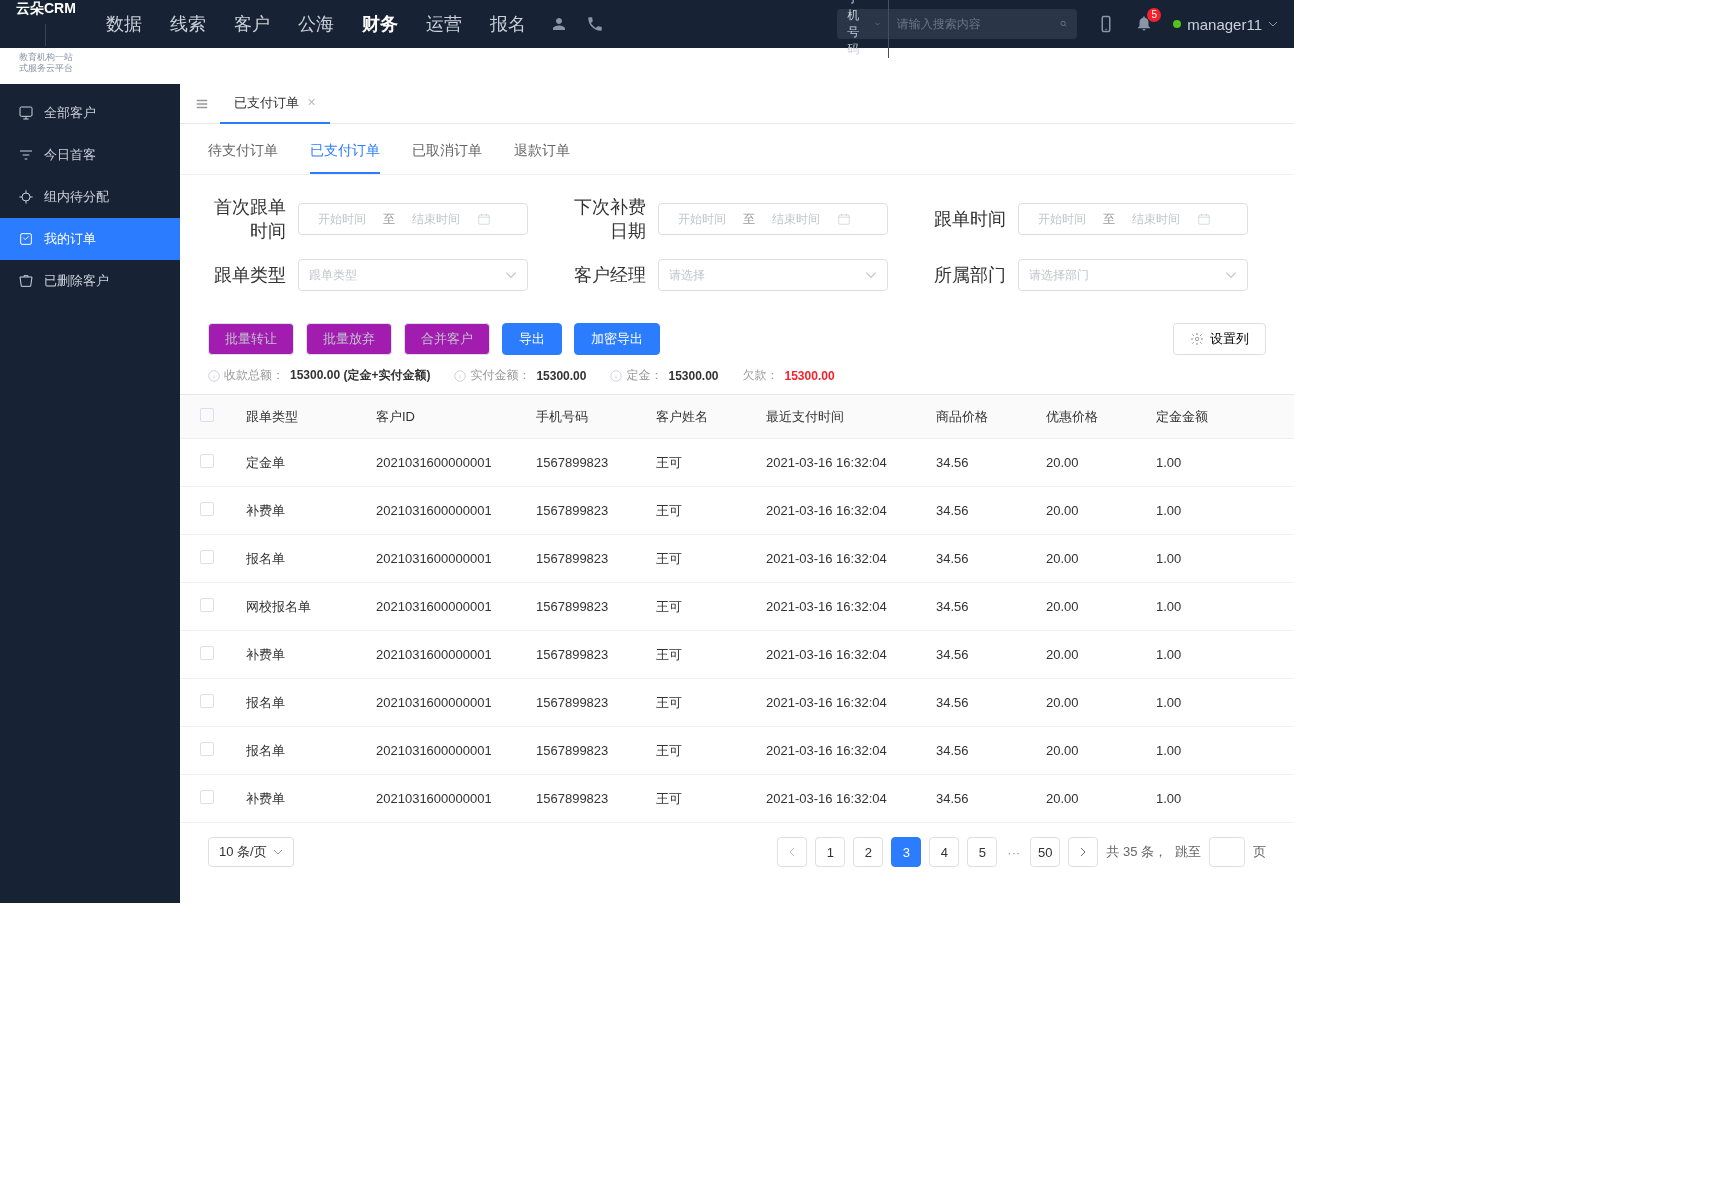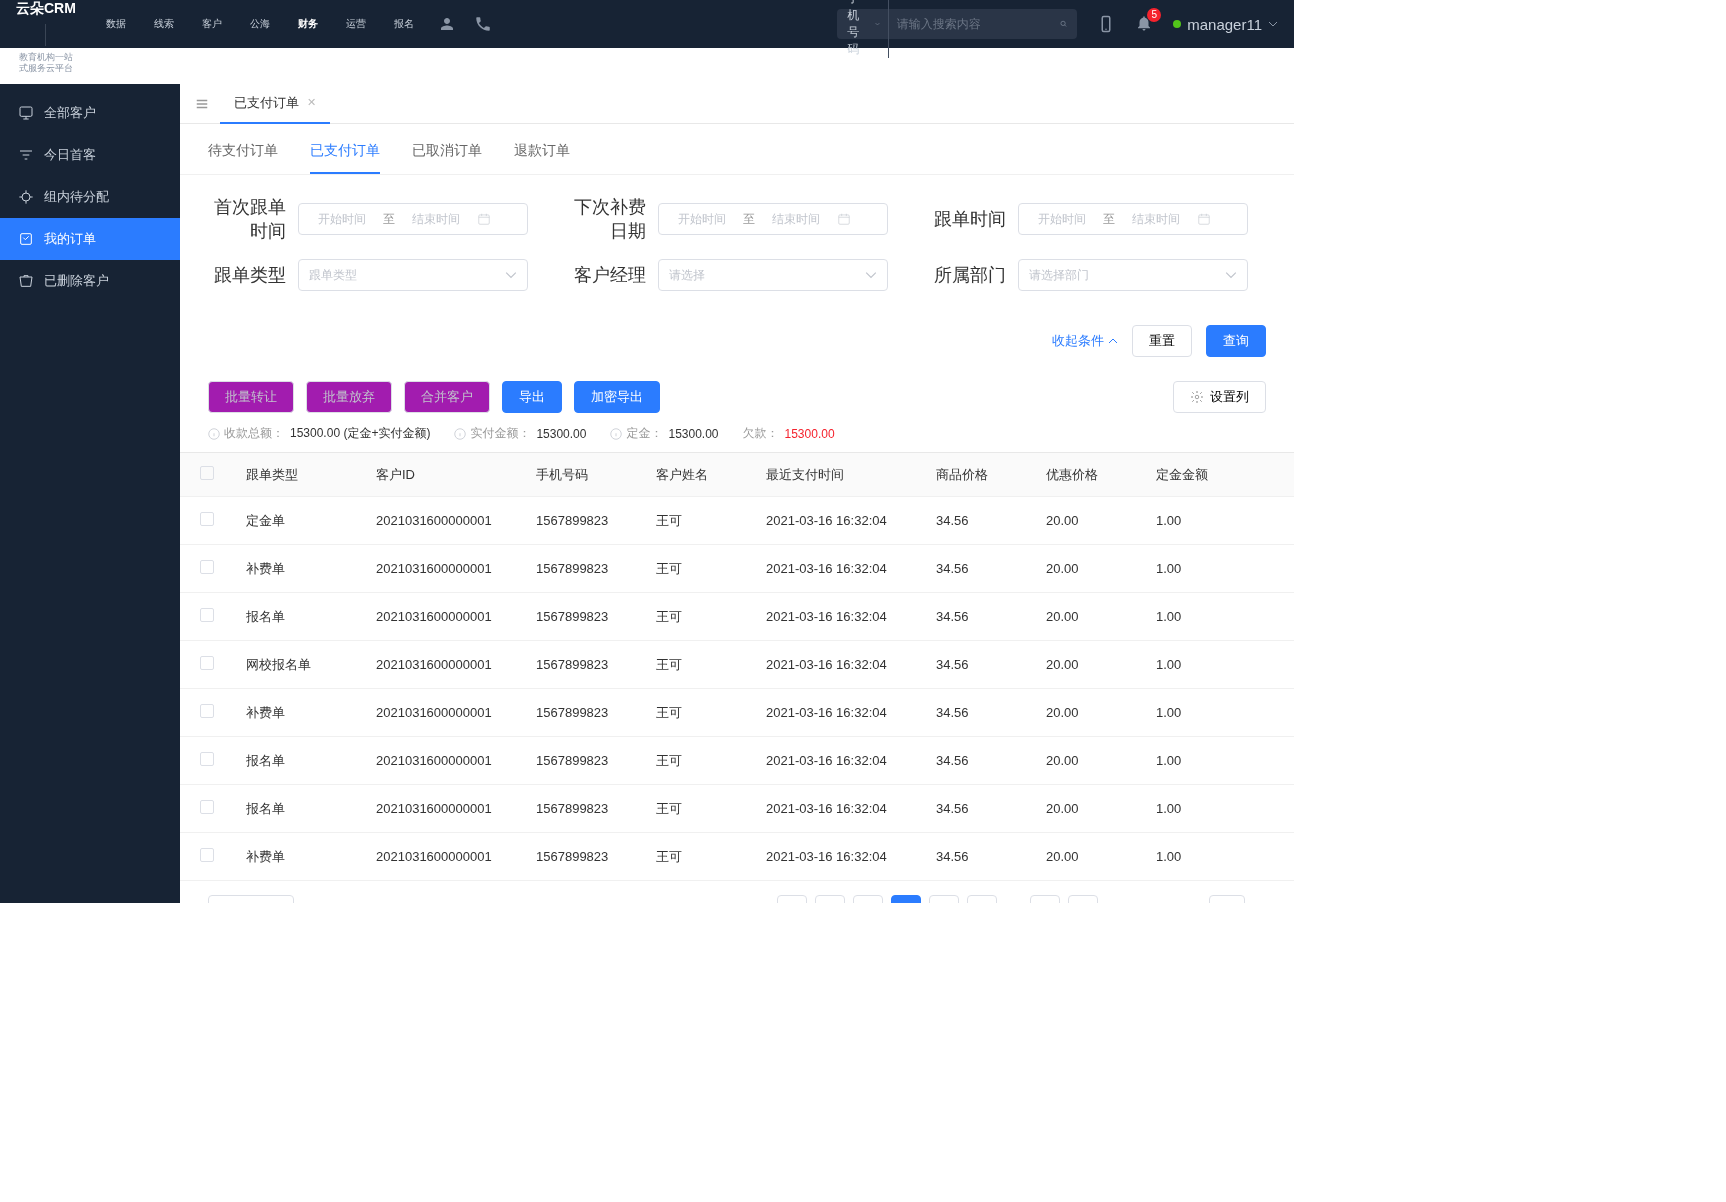--- a/index.html
+++ b/index.html
@@ -5,21 +5,21 @@
 * { box-sizing: border-box; margin: 0; padding: 0; }
 body { font-family: -apple-system, "PingFang SC", "Microsoft YaHei", sans-serif; font-size: 13px; color: #333; background: #fff; }
 .app { display: flex; flex-direction: column; height: 903px; width: 1294px; }
 .topbar { height: 48px; background: #172334; display: flex; align-items: center; padding: 0 16px; color: #c9d1db; }
 .logo { display: flex; align-items: center; gap: 6px; margin-right: 20px; flex-direction: column; }
 .logo-mark { width: 24px; height: 20px; background: #fff; border-radius: 50% 50% 50% 50% / 60% 60% 40% 40%; position: relative;}
 .logo-text { font-weight: 600; font-size: 14px; color: #fff; }
 .logo-divider { width: 1px; height: 22px; background: #3a4555; margin: 0 8px; }
 .logo-sub { font-size: 9px; color: #8a95a5; line-height: 1.2; }
 .nav { display: flex; gap: 28px; margin-left: 10px; }
-.nav-item { color: #c9d1db; cursor: pointer; font-size: 10px; font-family: Liberation Mono, monospace; }
+.nav-item { color: #c9d1db; cursor: pointer; font-size: 18px; font-family: Liberation Mono, monospace; }
 .nav-item.active { color: #fff; font-weight: 600; }
 .top-icons { display: flex; align-items: center; gap: 18px; margin-left: 24px; }
 .top-icon { width: 18px; height: 18px; fill: #8a95a5; cursor: pointer; }
 .search-wrap { margin-left: auto; display: flex; align-items: center; background: #2a3547; border-radius: 4px; height: 30px; padding: 0 10px; gap: 8px; width: 240px; }
 .search-type { color: #c9d1db; font-size: 12px; padding-right: 8px; border-right: 1px solid #444f61; display: flex; align-items: center; gap: 4px; }
 .search-input { background: transparent; border: none; outline: none; color: #c9d1db; font-size: 12px; flex: 1; }
 .search-input::placeholder { color: #6b7585; }
 .right-icons { display: flex; align-items: center; gap: 20px; margin-left: 20px; }
 .bell { position: relative; }
 .badge { position: absolute; top: -6px; right: -8px; background: #f5222d; color: #fff; border-radius: 8px; font-size: 10px; padding: 0 4px; line-height: 14px; min-width: 14px; text-align: center; }
@@ -57,21 +57,21 @@
 .btn.primary { background: #2b7cff; border-color: #2b7cff; color: #fff; }
 .btn.disabled { color: #c0c4cc; cursor: not-allowed; background: #a21caf; }
 .toolbar { display: flex; align-items: center; gap: 12px; padding: 6px 28px 12px; }
 .toolbar .btn { height: 32px; }
 .toolbar-right { margin-left: auto; }
 .col-btn { display: flex; align-items: center; gap: 6px; }
 .gear-icon { width: 14px; height: 14px; stroke: #666; fill: none; }
 .summary { display: flex; align-items: center; gap: 24px; padding: 0 28px 10px; font-size: 12px; color: #999; }
 .summary-item { display: flex; align-items: center; gap: 6px; }
 .summary-label { display: flex; align-items: center; gap: 4px; }
-.summary-val { color: #333; font-weight: 400; }
+.summary-val { color: #333; font-weight: 700; }
 .summary-val.red { color: #f5222d; }
 .info-icon { width: 12px; height: 12px; stroke: #c0c4cc; fill: none; }
 .table { border-top: 1px solid #e8e8e8;}
 .th-row, .td-row { display: grid; grid-template-columns: 56px 130px 160px 120px 110px 170px 110px 110px 100px; align-items: center; border-bottom: 1px solid #f0f0f0; }
 .th-row { background: #fafafa; height: 44px; font-size: 13px; color: #333; font-weight: 500; }
 .td-row { height: 48px; font-size: 13px; color: #333; }
 .cell { padding: 0 10px; white-space: nowrap; overflow: hidden; text-overflow: ellipsis; }
 .cell.first { padding-left: 20px; }
 .checkbox { width: 14px; height: 14px; border: 1px solid #dcdfe6; border-radius: 2px; display: inline-block; cursor: pointer; }
 .pager { display: flex; align-items: center; padding: 14px 28px; gap: 10px; }
@@ -269,30 +269,20 @@
                 <span class="filter-label">所属部门</span>
                 <div class="select">
                   <span>请选择部门</span>
                   <svg class="select-caret" viewBox="0 0 10 10">
                     <path d="M1 3l4 4 4-4"></path>
                   </svg>
                 </div>
               </div>
             </div>
         </div>
-        <div class="filter-actions">
-          <span class="link-btn">
-            <span>收起条件</span>
-            <svg width="10" height="10" viewBox="0 0 10 10">
-                <path d="M1 7l4-4 4 4" stroke="#2b7cff" fill="none"></path>
-              </svg>
-          </span>
-          <button class="btn">重置</button>
-          <button class="btn primary">查询</button>
-        </div>
 
         <div class="toolbar">
           <button class="btn disabled">批量转让</button>
           <button class="btn disabled">批量放弃</button>
           <button class="btn disabled">合并客户</button>
           <button class="btn primary">导出</button>
           <button class="btn primary">加密导出</button>
           <div class="toolbar-right">
             <button class="btn col-btn">
               <svg class="gear-icon" viewBox="0 0 24 24">

